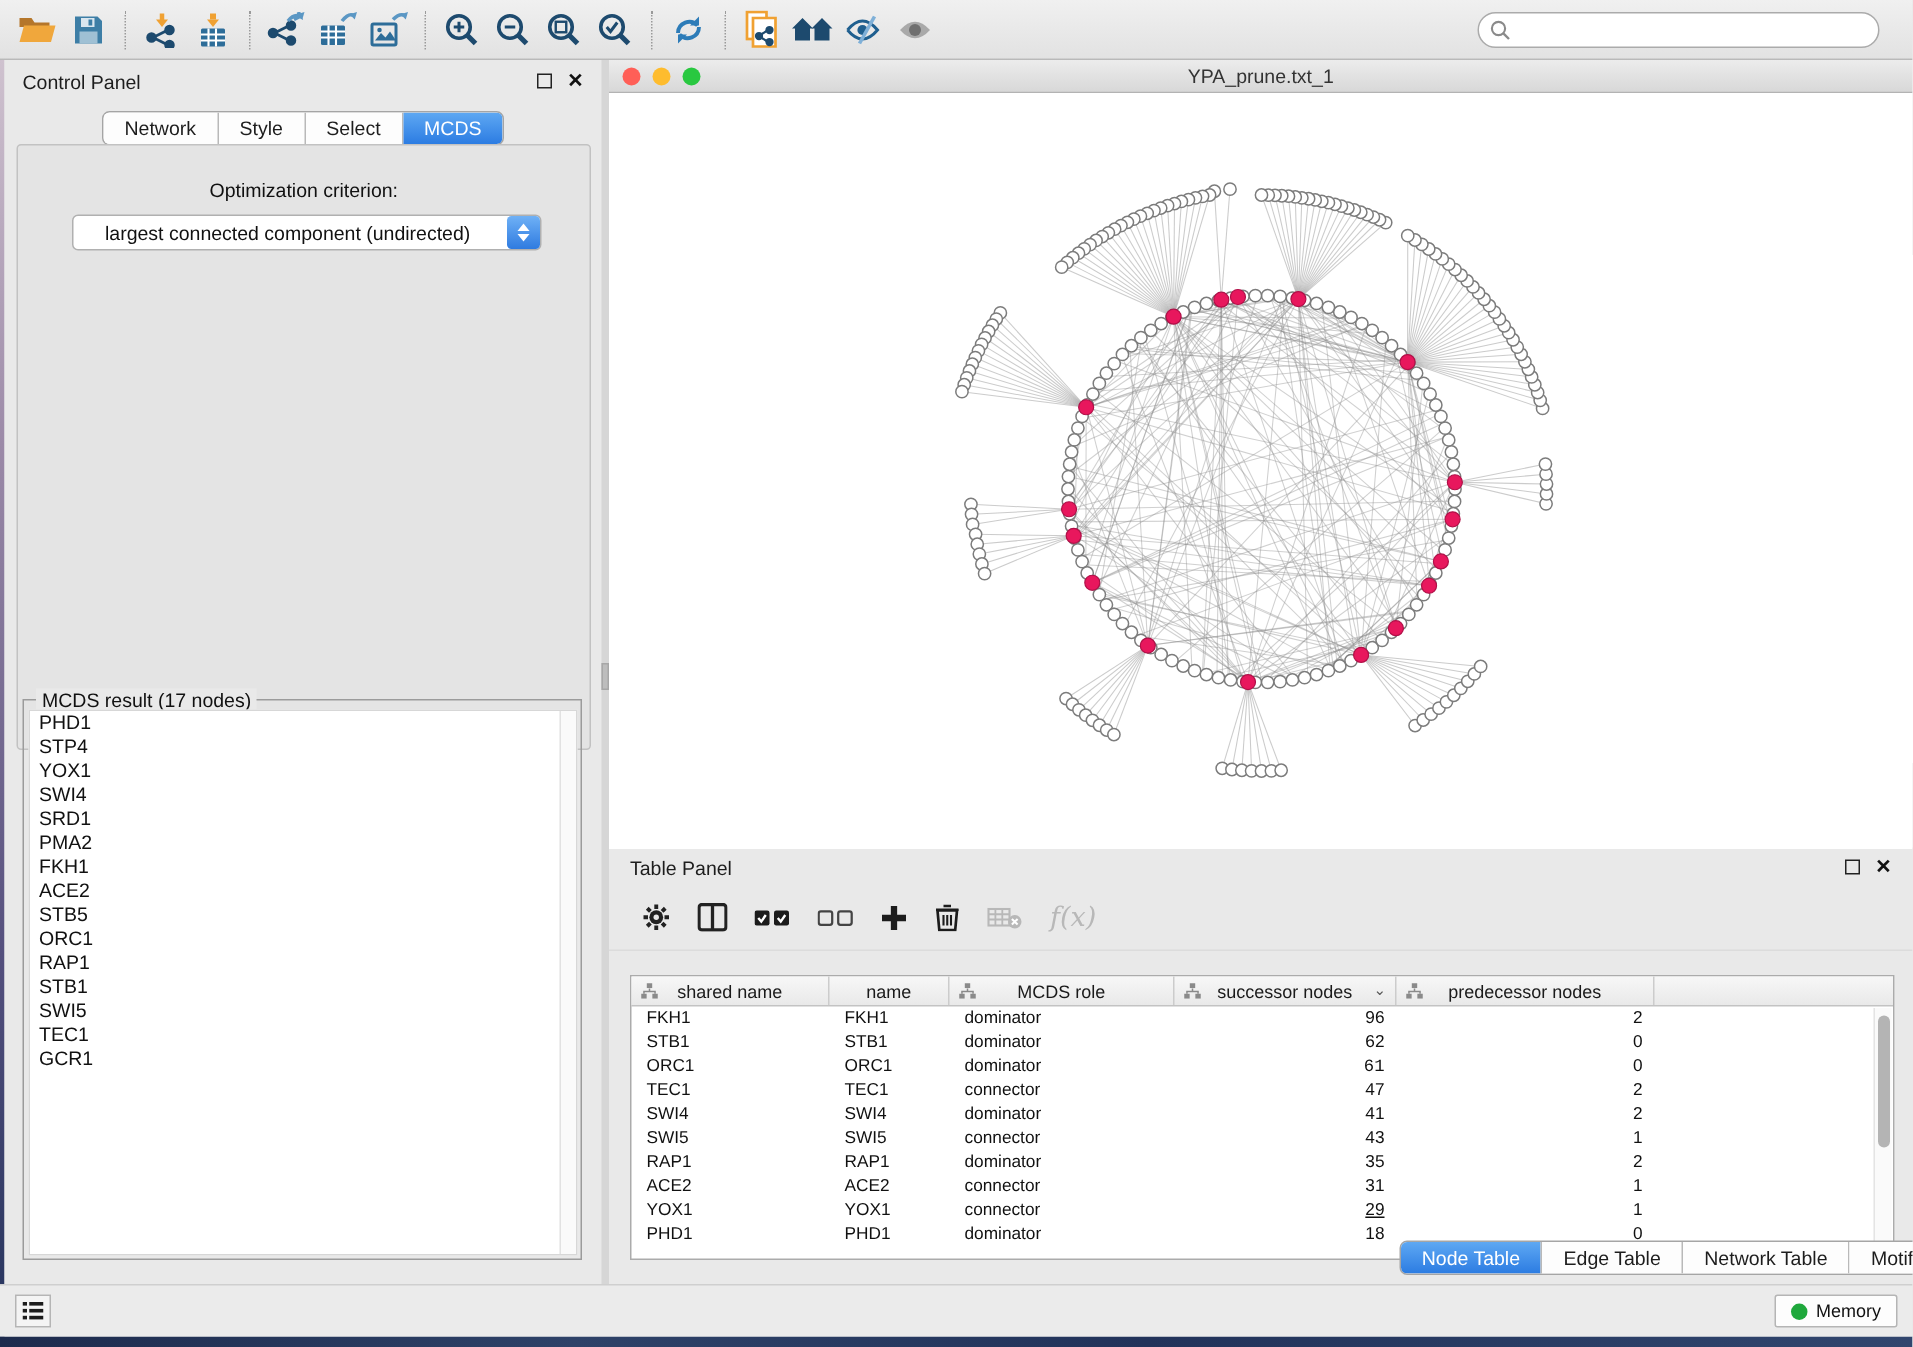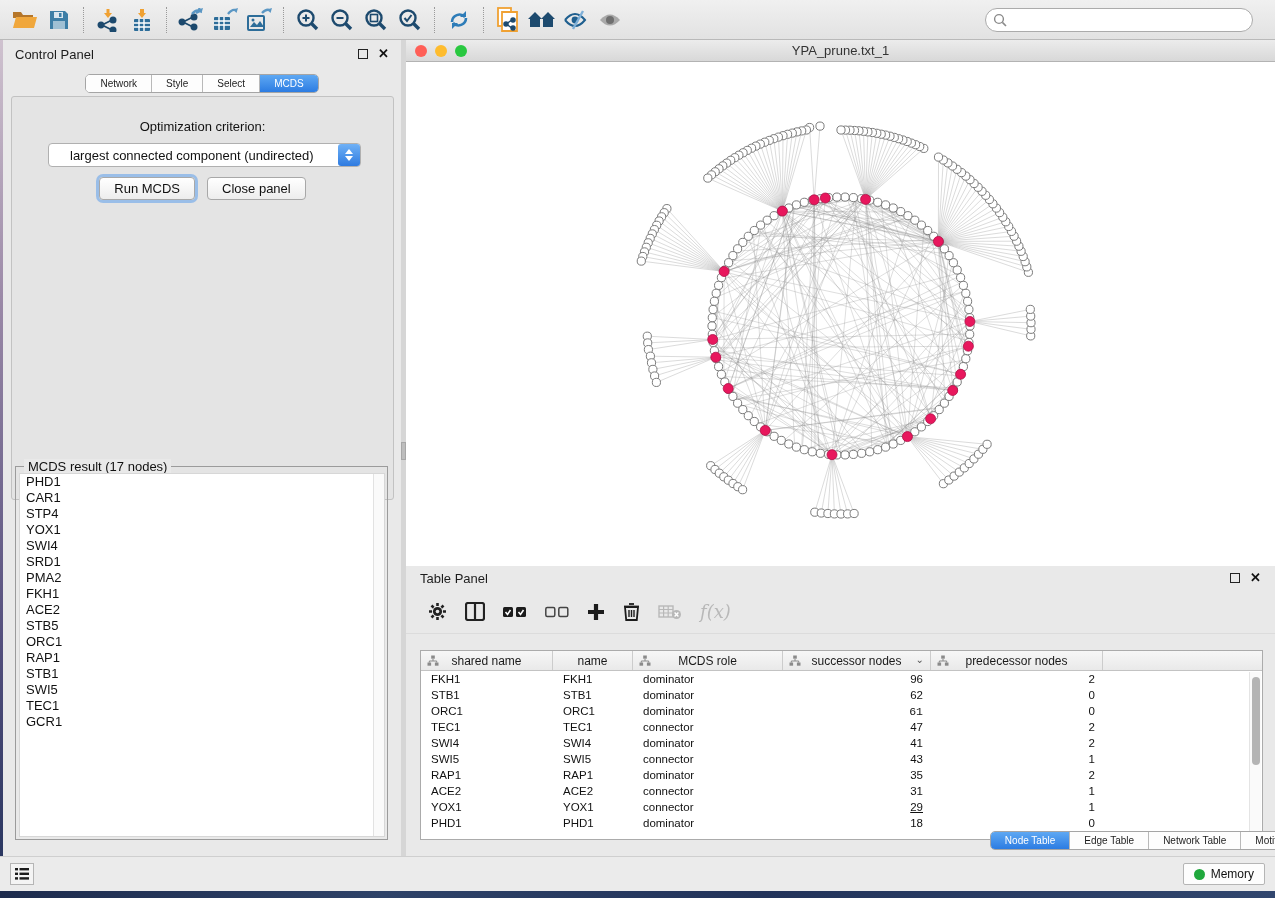--- a/index.html
+++ b/index.html
@@ -26,21 +26,21 @@
   
   .control-panel { position:absolute; left:3px; top:40px; width:398px; height:816px; background:#e9e9e9; }
   .cp-header { height:28px; display:flex; align-items:center; padding:0 12px; }
   .panel-title { font-size:13px; color:#1d1d1d; }
   .win-btns { margin-left:auto; display:flex; gap:10px; align-items:center; }
   .float-btn { width:10px; height:10px; border:1.5px solid #222; display:inline-block; }
   .close-btn { font-size:13px; font-weight:bold; color:#111; line-height:10px; }
 
   .cp-tabs { display:flex; justify-content:center; margin-top:6px; }
   .seg { display:flex; border:1px solid #a5a5a5; border-radius:5px; overflow:hidden; background:#fff; }
-  .seg-tab { font-size:10px; color:#1d1d1d; padding:3px 14px; border-right:1px solid #b9b9b9; background:#fdfdfd; }
+  .seg-tab { font-size:13px; color:#1d1d1d; padding:3px 14px; border-right:1px solid #b9b9b9; background:#fdfdfd; }
   .seg-tab:last-child { border-right:none; }
   .seg-tab.active { background:linear-gradient(#5ea8f3,#2c7ce2); color:#fff; }
 
   .cp-content { position:absolute; left:8px; top:56px; width:383px; height:404px;
     background:#e4e4e4; border:1px solid #c2c2c2; border-radius:3px; }
   .opt-label { text-align:center; font-size:13px; color:#111; margin-top:22px; }
   .dropdown { position:absolute; left:36px; top:46px; width:313px; height:24px; background:#fff;
     border:1px solid #b0b0b0; border-radius:4px; display:flex; align-items:center;padding-left:12px; }
   .dropdown-value { flex:1; font-size:13px; color:#111; padding-left:9px; white-space:nowrap; }
   .dropdown-stepper { width:22px; height:22px; margin-right:0px; border-radius:3px;
@@ -288,31 +288,26 @@
   </div>
   <div class="cp-content">
     <div class="opt-label">Optimization criterion:</div>
     <div class="dropdown">
       <span class="dropdown-value">largest connected component (undirected)</span>
       <span class="dropdown-stepper">
           <span class="chev-up"></span>
           <span class="chev-dn"></span>
         </span>
     </div>
-    <div class="cp-buttons">
-      <button class="btn focus-ring">Run MCDS</button>
-      <button class="btn">Close panel</button>
-    </div>
   </div>
   <div class="result-group">
     <span class="result-legend">MCDS result (17 nodes)</span>
     <div class="result-list" id="mcds-list">
       <div class="result-scroll"></div>
     <div class="result-item">PHD1</div>
-        <div class="result-item">CAR1</div>
         <div class="result-item">STP4</div>
         <div class="result-item">YOX1</div>
         <div class="result-item">SWI4</div>
         <div class="result-item">SRD1</div>
         <div class="result-item">PMA2</div>
         <div class="result-item">FKH1</div>
         <div class="result-item">ACE2</div>
         <div class="result-item">STB5</div>
         <div class="result-item">ORC1</div>
         <div class="result-item">RAP1</div>

